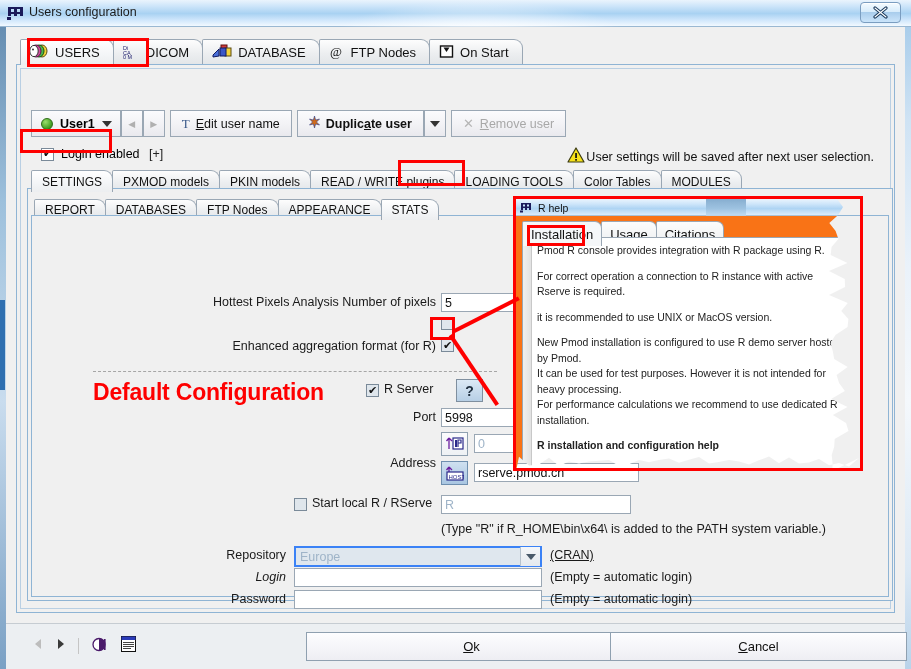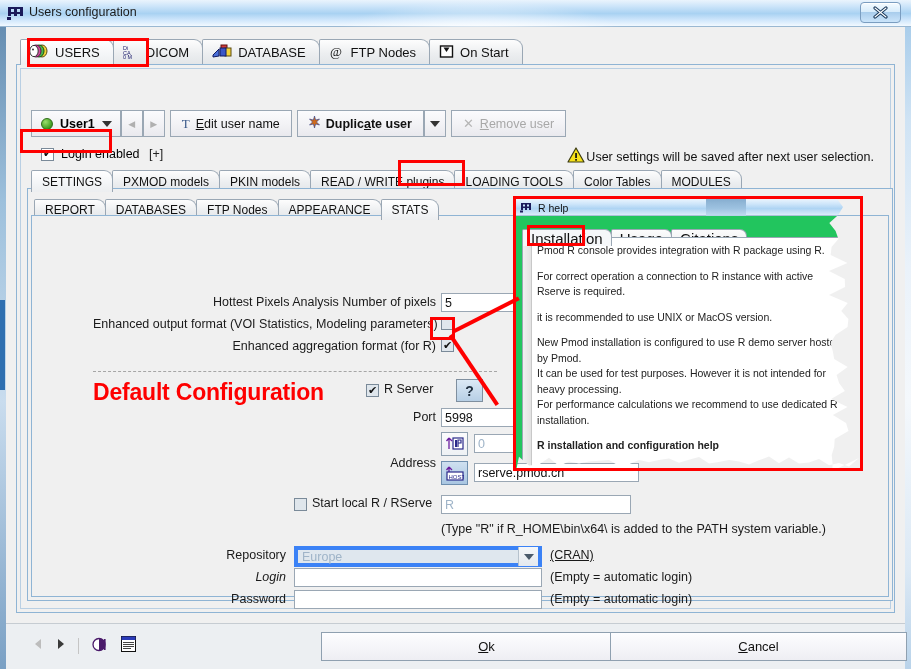--- a/index.html
+++ b/index.html
@@ -175,47 +175,47 @@
   .icon-btn.sel2 { background: linear-gradient(180deg,#cfe0f0,#a9c6e2); border-color:#6f8faf; }
   #help-q {
     position:absolute; left:424px; top:163px; width:27px; height:23px;
     border:1px solid #7f8f9f;
     background: linear-gradient(180deg,#dce9f5,#b7cfe5);
     display:flex;align-items:center;justify-content:center;
     font-weight:bold; font-size:14px; color:#203040; cursor:pointer;
   }
   #combo {
     position:absolute; left:262px; top:330px; width:248px; height:21px;
-    background:#dfe7ee; border:4px solid #3b82f6; display:flex; align-items:center;
+    background:#dfe7ee; border:2px solid #3b82f6; display:flex; align-items:center;
   }
   #combo .txt { flex:1; padding-left:4px; font-size:12.5px; color:#9fb4c8; }
   #combo .arrowbox { width:20px; height:19px; border-left:1px solid #b6c2cd;
     display:flex; align-items:center; justify-content:center;
     background:linear-gradient(180deg,#f5f7f9,#e4e9ee); }
 
   
   #rhelp-wrap { position:absolute; left:516px; top:199px; width:343px; height:272px; }
   #rhelp {
     position:absolute; inset:0;
-    background:#22c55e;
+    background:#f97316;
     -webkit-mask-image: var(--tearmask);
     mask-image: var(--tearmask);
     filter: drop-shadow(2px 2px 3px rgba(0,0,0,.45));
   }
   #rhelp-title {
     position:absolute; left:0; top:0; width:100%; height:17px;
     background: linear-gradient(180deg,#eaf4fd 0%,#cfe6fa 30%,#aed4f3 60%,#dcecfb 100%);
     border-bottom:1px solid #a9c2d8;
   }
   #rhelp-title .tbar-glow{ position:absolute; left:190px; top:0; width:40px; height:17px;
     background:linear-gradient(180deg,#6d9cc4,#bcd8ef); opacity:.8;}
   #rhelp-title-text { position:absolute; left:22px; top:3px; font-size:10.5px; color:#111; }
   #rhelp-icon { position:absolute; left:4px; top:3px; }
   #rhelp-tabs { position:absolute; left:6px; top:21px; display:flex; align-items:flex-end; }
-  #rhelp-tabs .tab { height:17px; font-size:15px; padding:4px 8px; border-radius:2px 7px 0 0;
+  #rhelp-tabs .tab { height:17px; font-size:13px; padding:12px 8px; border-radius:2px 7px 0 0;
      background:linear-gradient(180deg,#fcfcfc,#eceef0); }
   #rhelp-tabs .tab.sel { background:#f5f7f9; }
   #rhelp-body {
     position:absolute; left:6px; top:38px; width:337px; height:234px;
     background:#ffffff; border-top:1px solid #9aa7b4; border-left:1px solid #9aa7b4;
   }
   #rhelp-scroll {
     position:absolute; left:0; top:0; width:9px; height:100%;
     background:linear-gradient(90deg,#f0f0f0,#e2e2e2);
     border-right:1px solid #c8c8c8;
@@ -236,21 +236,21 @@
     position:absolute; left:6px; top:623px; width:899px; height:46px;
     background:#eceff2; border-top:1px solid #c6ccd2;
   }
   #bottom-left { position:absolute; left:28px; top:12px; display:flex; align-items:center; gap:13px; }
   #ok-button, #cancel-button {
     position:absolute; top:8px; height:29px;
     border:1px solid #8fa0b0; background:linear-gradient(180deg,#fdfdff,#f4f4f8 60%,#eeeef3);
     display:flex;align-items:center;justify-content:center;
     font-size:13px; color:#111; cursor:pointer;
   }
-  #ok-button { left:315px; width:331px; }
+  #ok-button { left:300px; width:331px; }
   #cancel-button { left:604px; width:297px; }
   .u { text-decoration:underline; }
 </style>
 </head>
 <body>
 
 <div id="desktop">
   <div id="desktop-left-strip"></div>
   <div id="desktop-accent"></div>
 </div>
@@ -432,21 +432,20 @@
             <span>STATS</span>
           </div>
       </div>
 
       <div id="panel-3">
         <div id="form">
 
           <span class="flabel" style="left:61px; top:79px; width:343px;">Hottest Pixels Analysis Number of pixels</span>
           <div class="ftext" style="left:409px; top:77px; width:74px;">5</div>
 
-          <span class="flabel" style="left:61px; top:101px; width:343px;">Enhanced output format (VOI Statistics, Modeling parameters)</span>
           <span class="cb grey" style="position:absolute; left:409px; top:101px;"></span>
 
           <span class="flabel" style="left:61px; top:123px; width:343px;">Enhanced aggregation format (for R)</span>
           <span class="cb grey checked" style="position:absolute; left:409px; top:123px;"></span>
 
           <div id="dashed-sep"></div>
 
           <span id="default-config">Default Configuration</span>
 
           <span class="cb grey checked" style="position:absolute; left:334px; top:168px;"></span>

